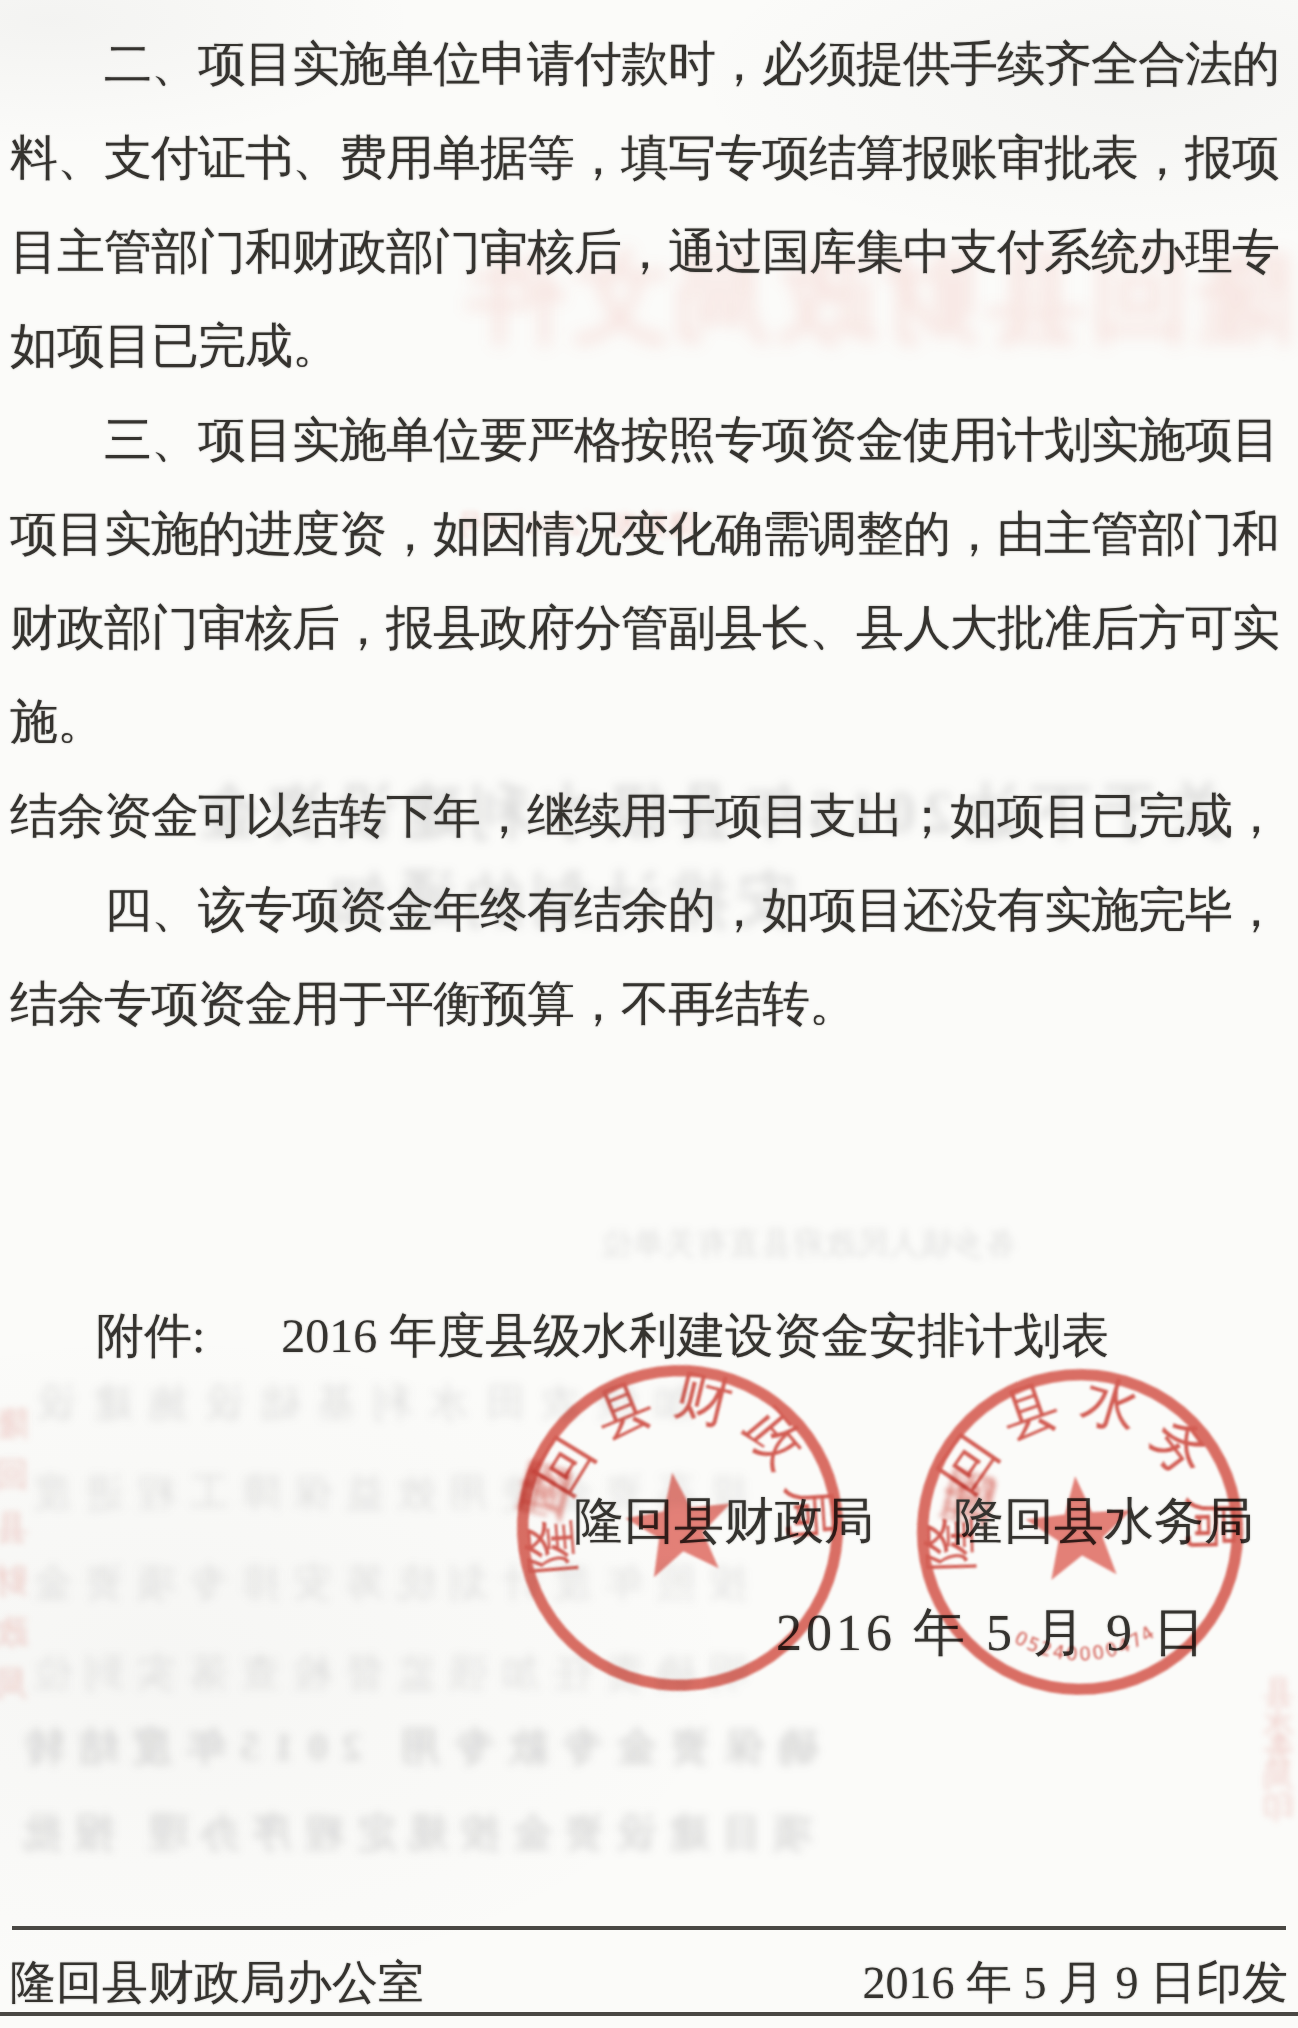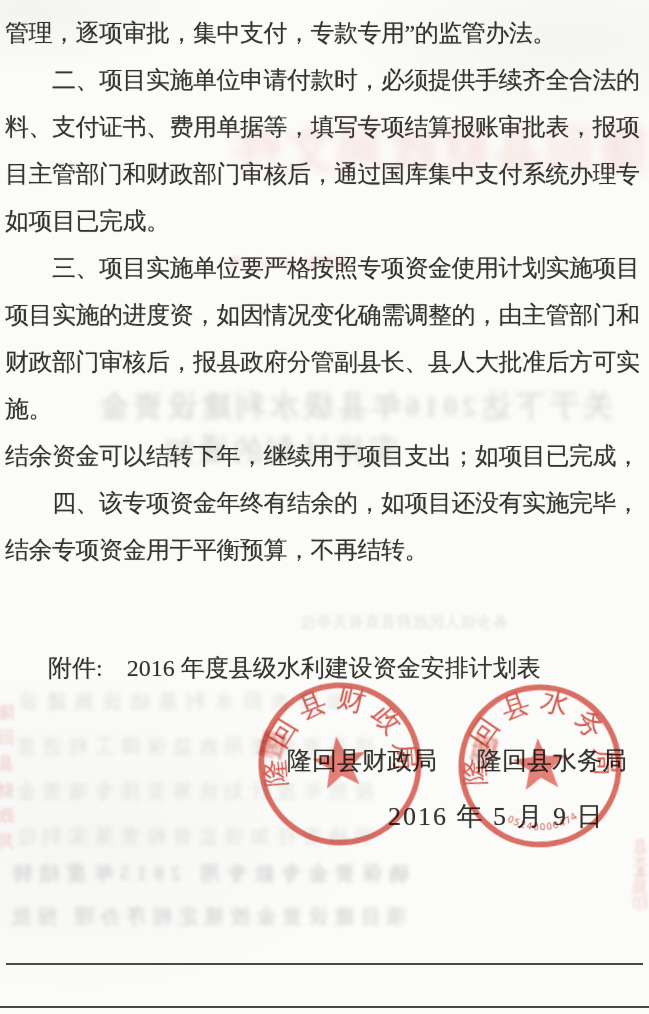--- a/index.html
+++ b/index.html
@@ -16,21 +16,21 @@
   
   .doc-lines{position:absolute;left:5px;top:10px;width:640px;z-index:2;}
   .line{
     height:47px;line-height:47px;font-size:24px;letter-spacing:-0.5px;
     white-space:nowrap;text-shadow:0 0 1px rgba(70,68,64,0.45);
   }
   .attachment{
     position:absolute;left:48px;top:652px;z-index:2;font-size:24px;
     white-space:nowrap;text-shadow:0 0 1px rgba(70,68,64,0.45);
   }
-  .attachment .att-title{margin-left:24px;}
+  .attachment .att-title{margin-left:38px;}
   
   .sig-row{
     position:absolute;left:287px;top:744px;z-index:2;display:flex;gap:40px;
     font-size:25px;white-space:nowrap;text-shadow:0 0 1px rgba(70,68,64,0.45);
   }
   .sig-date{
     position:absolute;left:388px;top:799px;z-index:2;font-size:26px;
     letter-spacing:2px;white-space:nowrap;text-shadow:0 0 1px rgba(70,68,64,0.45);
   }
   
@@ -88,21 +88,20 @@
       <div class="bleed bl-g5">明确责任加强监督检查落实到位</div>
       <div class="bleed bl-g6">确保资金专款专用 2015年度结转</div>
       <div class="bleed bl-g7">项目建设资金按规定程序办理 报批</div>
       <div class="bleed bl-vleft">隆回县财政局</div>
       <div class="bleed bl-vright">县水务局印</div>
     </div>
   <div class="seal-bleed-mark mark-finance">隆回</div>
   <div class="seal-bleed-mark mark-water">隆回</div>
 
   <div class="doc-lines">
-      <div class="line">管理，逐项审批，集中支付，专款专用”的监管办法。</div>
       <div class="line">　　二、项目实施单位申请付款时，必须提供手续齐全合法的</div>
       <div class="line">料、支付证书、费用单据等，填写专项结算报账审批表，报项</div>
       <div class="line">目主管部门和财政部门审核后，通过国库集中支付系统办理专</div>
       <div class="line">如项目已完成。</div>
       <div class="line">　　三、项目实施单位要严格按照专项资金使用计划实施项目，</div>
       <div class="line">项目实施的进度资，如因情况变化确需调整的，由主管部门和</div>
       <div class="line">财政部门审核后，报县政府分管副县长、县人大批准后方可实</div>
       <div class="line">施。</div>
       <div class="line">结余资金可以结转下年，继续用于项目支出；如项目已完成，</div>
       <div class="line">　　四、该专项资金年终有结余的，如项目还没有实施完毕，</div>
@@ -139,15 +138,19 @@
         <path id="base-w" d="M 45.15 132.49 A 62 62 0 0 0 124.85 132.49" fill="none"></path>
       </defs>
       <circle cx="85" cy="85" r="76" fill="none" stroke="#d54a3e" stroke-width="5.5" opacity="0.9"></circle>
       <polygon points="85,58 91.6,75.9 110.7,76.7 95.7,88.5 100.8,106.9 85,96.3 69.2,106.9 74.3,88.5 59.4,76.7 78.4,75.9" fill="#dd5146" opacity="0.82"></polygon>
       <text class="seal-arc-text"><textPath href="#arc-w" startOffset="5">隆回县水务局</textPath></text>
       <text class="seal-code-text"><textPath href="#base-w" startOffset="4">05240000474</textPath></text>
     </svg>
   </div>
 
   <div class="footer-rule-top"></div>
+  <div class="footer-row">
+    <span>隆回县财政局办公室</span>
+    <span>2016 年 5 月 9 日印发</span>
+  </div>
   <div class="footer-rule-bottom"></div>
 
 </div>
 
 </body></html>

